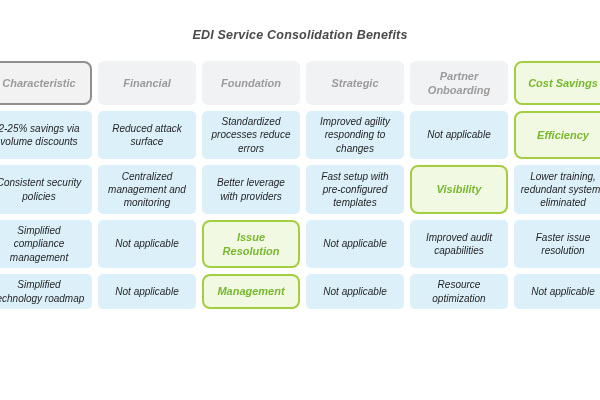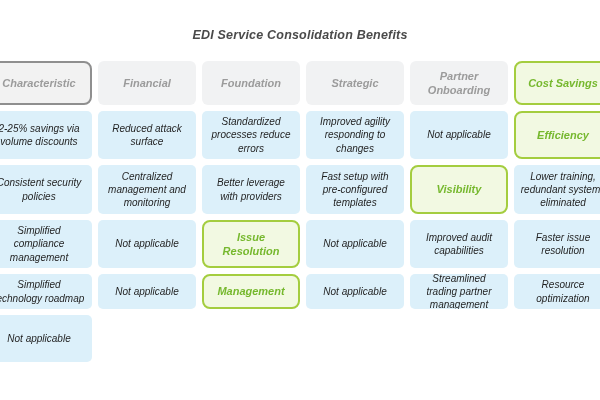--- a/index.html
+++ b/index.html
@@ -101,17 +101,16 @@
       <div class="cell data">Simplified compliance management</div>
       <div class="cell data">Not applicable</div>
       <div class="cell rowlabel">Issue Resolution</div>
       <div class="cell data">Not applicable</div>
       <div class="cell data">Improved audit capabilities</div>
       <div class="cell data">Faster issue resolution</div>
       <div class="cell data">Simplified technology roadmap</div>
       <div class="cell data">Not applicable</div>
       <div class="cell rowlabel">Management</div>
       <div class="cell data">Not applicable</div>
-      <div class="cell data">Streamlined trading partner management</div>
       <div class="cell data">Resource optimization</div>
       <div class="cell data">Not applicable</div>
     </div>
 </div>
 
 </body></html>

